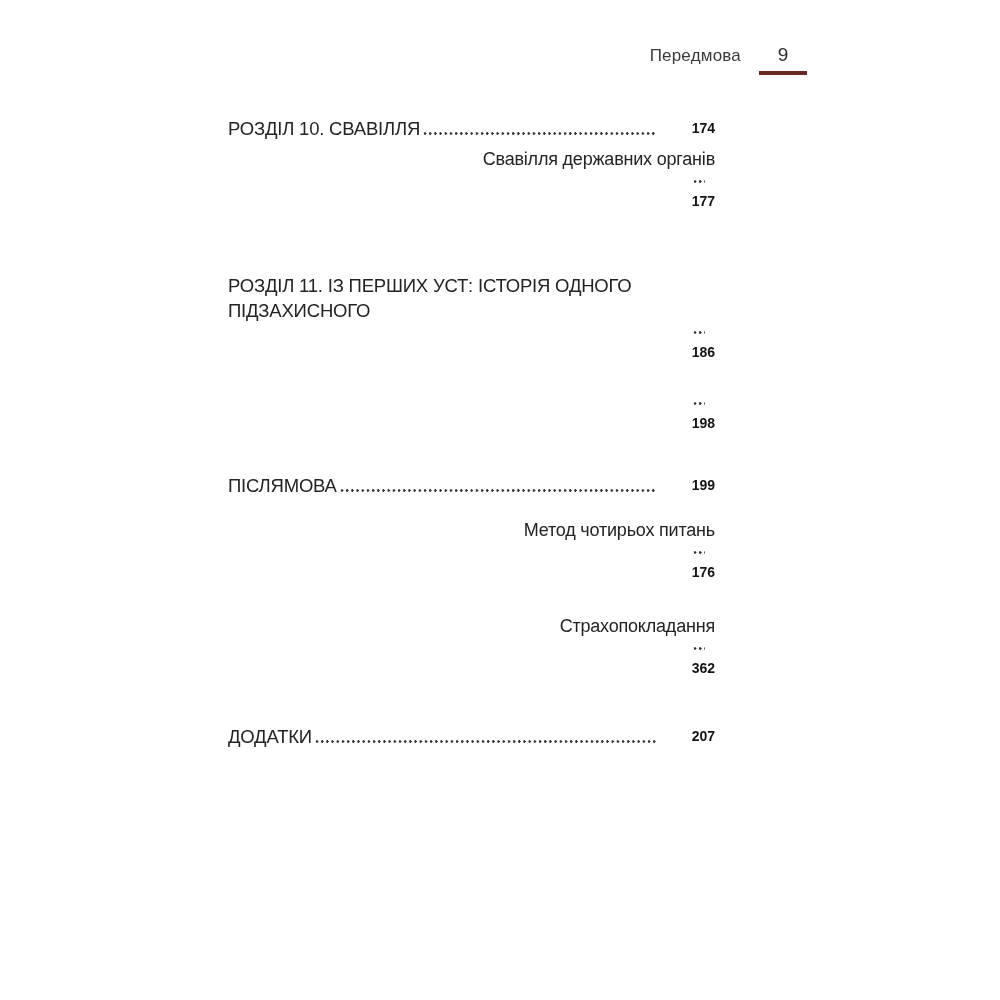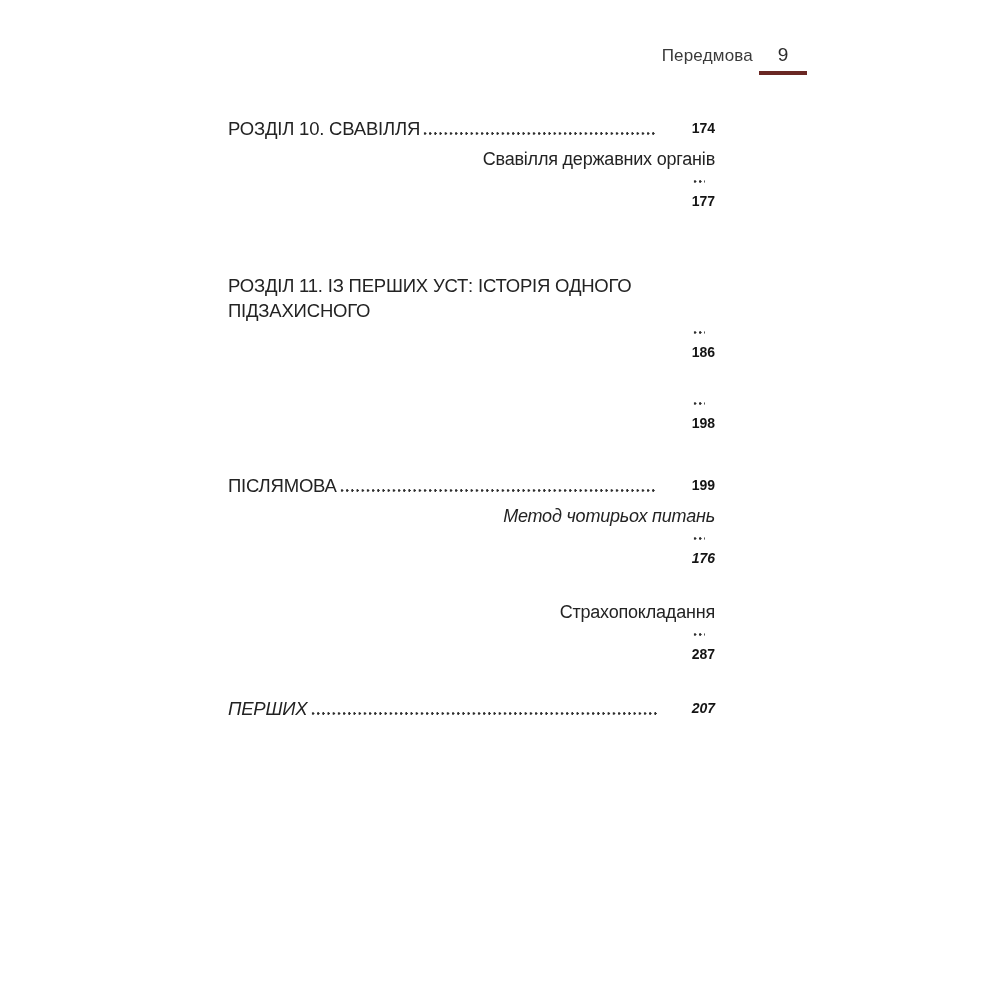--- a/index.html
+++ b/index.html
@@ -17,21 +17,21 @@
     overflow: hidden;
   }
 
   
   .running-header {
     position: absolute;
     top: 44px;
     right: 193px;
     display: flex;
     align-items: baseline;
-    gap: 6px;
+    gap: 18px;
   }
   .running-title {
     font-size: 17px;
     font-weight: 400;
     color: #3a3a3a;
     letter-spacing: 0.2px;
   }
   .folio-wrap {
     width: 48px;
     text-align: center;
@@ -52,21 +52,21 @@
     width: 487px;
   }
   .toc-row {
     display: flex;
     align-items: flex-end;
     line-height: 25px;
     letter-spacing: -0.2px;
   }
   .toc-row.sp-first  { margin-top: 0; }
   .toc-row.sp-normal { margin-top: 6px; }
-  .toc-row.sp-small  { margin-top: 6px; font-style: italic; }
+  .toc-row.sp-small  { margin-top: 20px; }
   .toc-row.sp-medium { margin-top: 14px; align-items: flex-end; }
   .toc-row.sp-large  { margin-top: 36px; flex-direction: column; }
 
   .toc-row.chapter .toc-title {
     font-size: 18.5px;
     font-weight: 400;
     color: #232323;
   }
   .toc-row.sub { padding-left: 28px; flex-direction: column; }
   .toc-row.sub .toc-title {
@@ -142,23 +142,23 @@
 
     <div class="toc-row sub sp-small">
       <span class="toc-title">Метод чотирьох питань</span>
       <span class="toc-dots"></span>
       <span class="toc-page">176</span>
     </div>
 
     <div class="toc-row sub sp-normal">
       <span class="toc-title">Страхопокладання</span>
       <span class="toc-dots"></span>
-      <span class="toc-page">287</span>
+      <span class="toc-page">362</span>
     </div>
 
     <div class="toc-row chapter sp-small">
-      <span class="toc-title">ПЕРШИХ</span>
+      <span class="toc-title">ДОДАТКИ</span>
       <span class="toc-dots"></span>
       <span class="toc-page">207</span>
     </div>
   </div>
 
 </div>
 
 </body></html>

